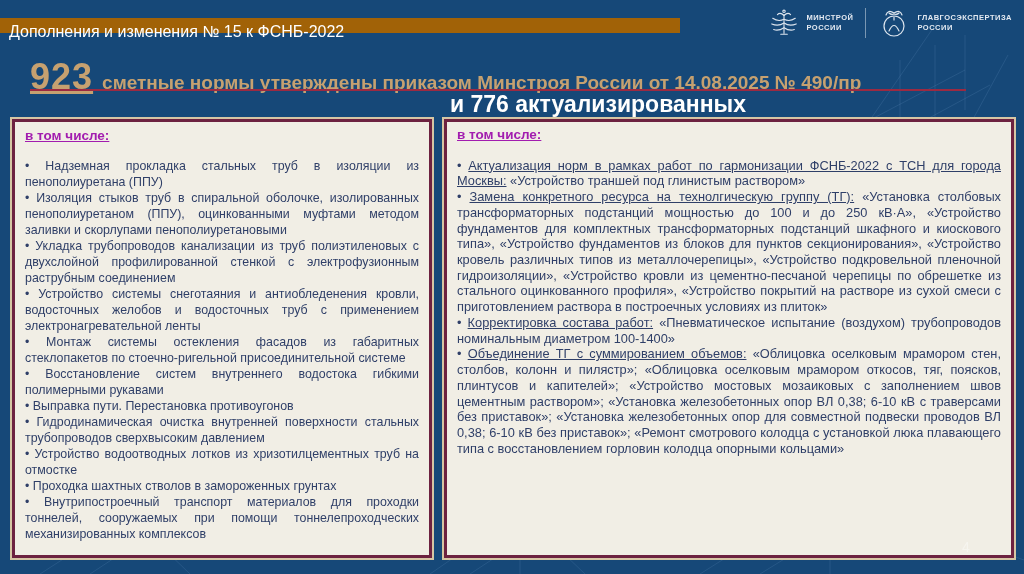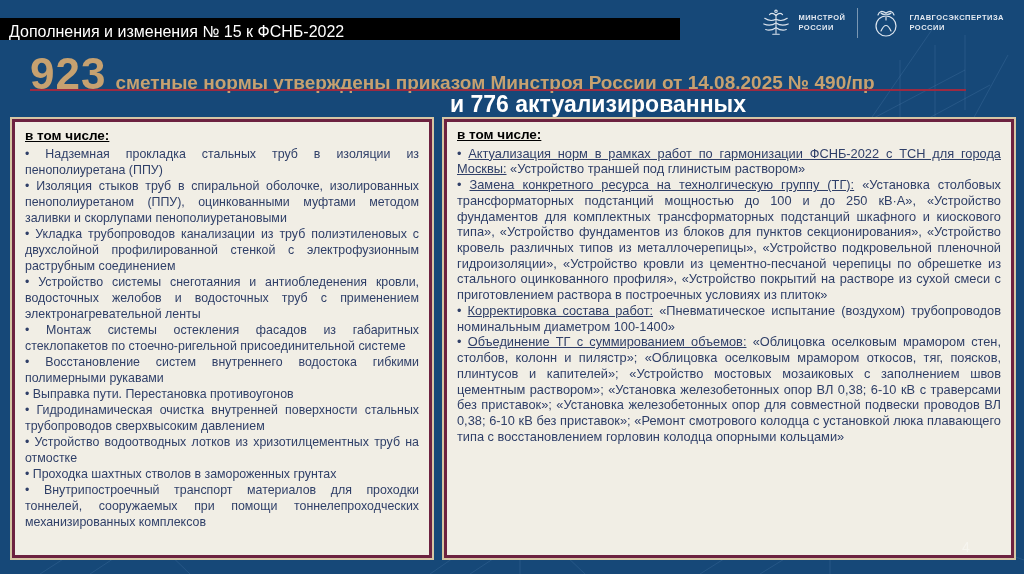--- a/index.html
+++ b/index.html
@@ -1,44 +1,44 @@
 <!DOCTYPE html>
 <html><head>
 <meta charset="utf-8">
 <style>
   html,body{margin:0;padding:0;background:#0e3358;}
   .slide{position:relative;width:1024px;height:574px;background:#164878;overflow:hidden;
          font-family:"Liberation Sans",sans-serif;}
   .bg-lines{position:absolute;inset:0;pointer-events:none;}
 
-  .header-bar{position:absolute;left:0;top:18px;width:680px;height:22px;background:#000000;
+  .header-bar{position:absolute;left:0;top:18px;width:680px;height:15px;background:#a16207;
               color:#ffffff;font-size:16px;line-height:27px;padding-left:9px;box-sizing:border-box;
               white-space:nowrap;}
 
-  .logos{position:absolute;right:20px;top:3px;height:40px;display:flex;align-items:center;gap:12px;
+  .logos{position:absolute;right:12px;top:3px;height:40px;display:flex;align-items:center;gap:12px;
          color:#dde5ee;}
   .logo{display:flex;align-items:center;gap:7px;}
   .logo-text{font-size:7.5px;font-weight:bold;letter-spacing:.5px;line-height:1.3;color:#e3e9f1;}
   .logo-divider{width:1px;height:30px;background:rgba(221,229,238,.5);}
 
   .headline{position:absolute;left:30px;top:48px;display:flex;align-items:baseline;gap:9px;color:#c6a170;}
-  .headline .num{font-size:44px;font-weight:bold;letter-spacing:1px;}
+  .headline .num{font-size:36px;font-weight:bold;letter-spacing:1px;text-decoration:underline;}
   .headline .txt{font-size:19px;font-weight:bold;margin-top:24px;}
   .red-rule{position:absolute;left:30px;top:89px;width:936px;height:2px;background:#9c2a42;}
 
   .col-header{position:absolute;top:91px;color:#ffffff;font-weight:bold;font-size:23px;white-space:nowrap;}
   .col-header.left{left:18px;}
   .col-header.right{left:450px;}
 
   .box{position:absolute;top:119px;height:439px;background:#f1eee5;border:3px solid #6d2240;
        box-shadow:0 0 0 2px #d6c6a4;box-sizing:border-box;padding:5px 10px 6px;color:#2f3f68;
        overflow:hidden;}
   .box.left-box{left:12px;width:420px;font-size:12.4px;line-height:1.29;}
   .box.right-box{left:444px;width:570px;font-size:12.8px;line-height:1.23;}
-  .box-title{font-weight:bold;text-decoration:underline;font-size:13.5px;color:#000000;margin-bottom:2px;}
+  .box-title{font-weight:bold;text-decoration:underline;font-size:13.5px;color:#a21caf;margin-bottom:14px;}
   .bullet-item{text-align:justify;margin:0;}
   .bullet-item::before{content:"• ";}
   .lead{text-decoration:underline;}
 
   .page-num{position:absolute;left:962px;top:539px;color:rgba(255,255,255,.4);font-size:14px;}
 </style>
 </head>
 <body>
 
 <div class="slide">

